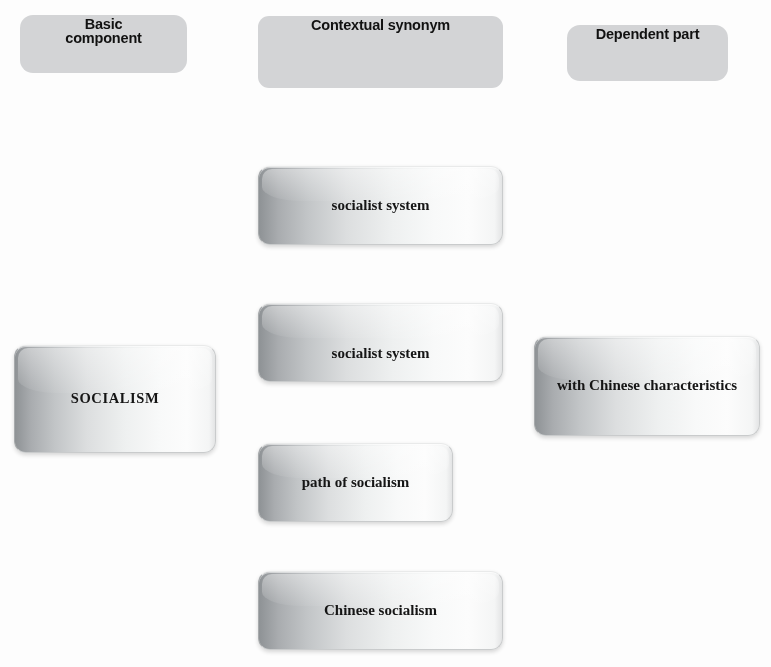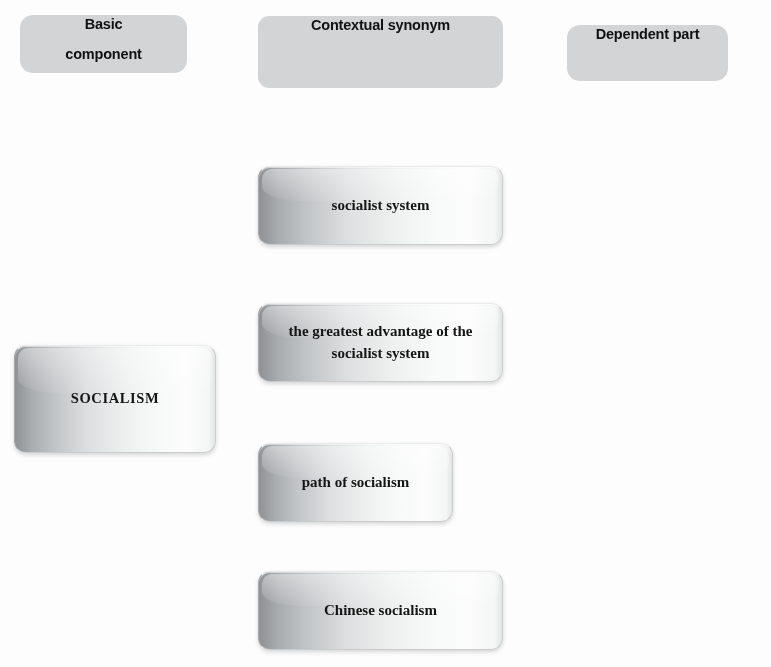--- a/index.html
+++ b/index.html
@@ -98,21 +98,21 @@
   }
 </style>
 </head>
 <body>
 
 <div id="canvas">
 
   <div class="header-pill" style="left:20px; top:15px; width:167px; height:58px;">
     <span class="pill-text">Basic</span>
   </div>
-  <div class="header-pill" style="left:20px; top:15px; width:167px; height:58px; background:transparent; align-items:flex-end; padding-bottom:8px;">
+  <div class="header-pill" style="left:20px; top:15px; width:167px; height:58px; background:transparent; align-items:flex-end; padding-bottom:24px;">
     <span class="pill-text">component</span>
   </div>
 
   <div class="header-pill" style="left:258px; top:16px; width:245px; height:72px;border-radius:11px;">
     <span class="pill-text">Contextual synonym</span>
   </div>
 
   <div class="header-pill" style="left:567px; top:16px; width:161px; height:56px;margin-top:9px;">
     <span class="pill-text">Dependent part</span>
   </div>
@@ -120,27 +120,30 @@
   <div class="concept-box" style="left:14px; top:345px; width:202px; height:108px; font-size:14.5px; letter-spacing:0.6px;">
     <span class="box-text">SOCIALISM</span>
   </div>
 
   <div class="concept-box" style="left:258px; top:166px; width:245px; height:79px;">
     <span class="box-text">socialist system</span>
   </div>
 
   <div class="concept-box" style="left:258px; top:303px; width:245px; height:79px;">
     <span class="box-text" style="z-index:2;">
-      <span>the greatest advantage of the</span><br>
+      <br>
       <span>socialist system</span>
     </span>
   </div>
 
   <div class="concept-box" style="left:258px; top:443px; width:195px; height:79px;">
     <span class="box-text">path of socialism</span>
   </div>
 
   <div class="concept-box" style="left:258px; top:571px; width:245px; height:79px;">
     <span class="box-text">Chinese socialism</span>
   </div>
 
+  <div class="concept-box" style="left:534px; top:336px; width:226px; height:100px;">
+    <span class="box-text">with Chinese characteristics</span>
+  </div>
 
 </div>
 
 </body></html>

